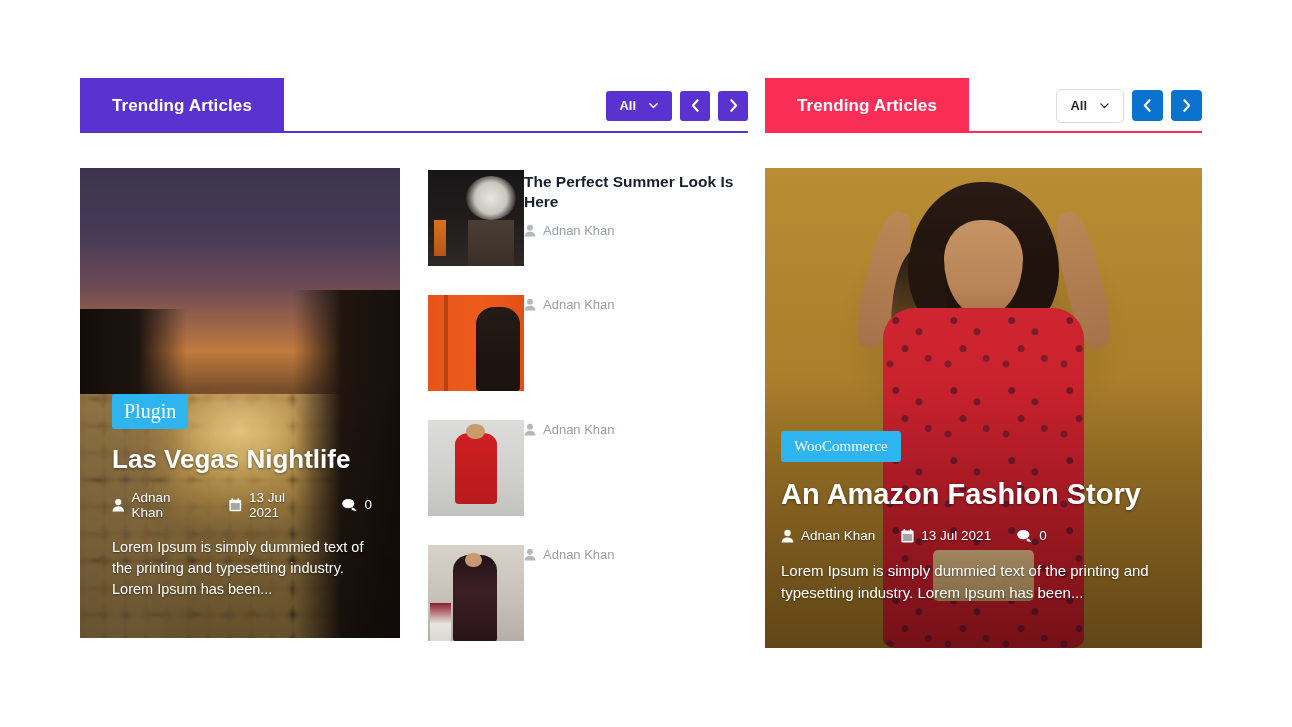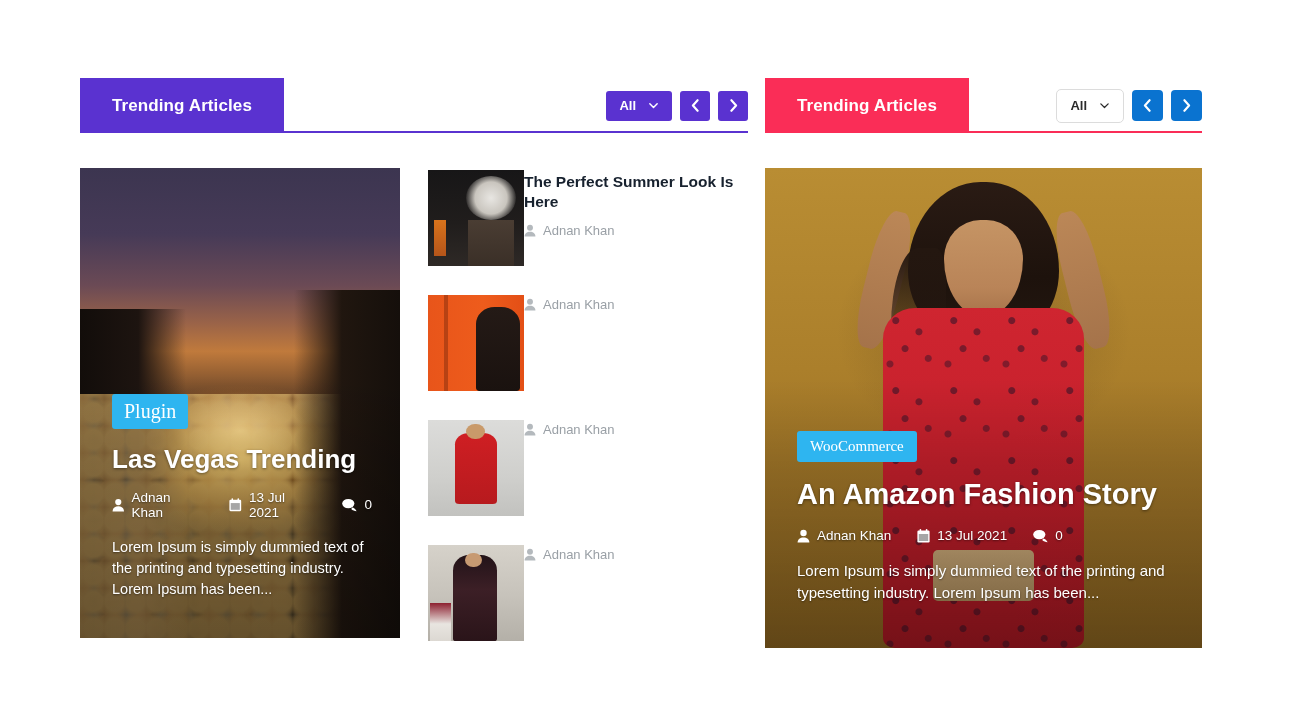--- a/index.html
+++ b/index.html
@@ -227,21 +227,21 @@
     background: linear-gradient(to bottom, rgba(0,0,0,0) 44%, rgba(0,0,0,.12) 62%, rgba(0,0,0,.30) 100%);
   }
 
   .hero-content {
     position: absolute;
     left: 32px;
     right: 28px;
     bottom: 38px;
     color: #ffffff;
   }
-  .hero-b .hero-content { left: 32px; right: 30px; bottom: 44px; }
+  .hero-b .hero-content { left: 16px; right: 30px; bottom: 44px; }
 
   .badge {
     display: inline-block;
     background: #2eb5f0;
     color: #ffffff;
     font-family: "Liberation Serif", serif;
     font-size: 20px;
     padding: 6px 12px;
     border-radius: 3px;
     margin-bottom: 16px;
@@ -423,21 +423,21 @@
     <div class="body-a">
 
       <article class="hero">
         <div class="hero-bg bg-vegas">
           <div class="sparkles"></div>
         </div>
         <div class="hero-scrim"></div>
 
         <div class="hero-content">
           <span class="badge">Plugin</span>
-          <h2 class="hero-title">Las Vegas Trending</h2>
+          <h2 class="hero-title">Las Vegas Nightlife</h2>
 
           <div class="meta">
             <span class="meta-item">
               <svg width="13" height="14" viewBox="0 0 13 14">
                   <circle cx="6.5" cy="4" r="3.2"></circle>
                   <path d="M0.6 13.6c0-3.3 2.6-5.2 5.9-5.2s5.9 1.9 5.9 5.2z"></path>
                 </svg>
               <span>Adnan Khan</span>
             </span>
             <span class="meta-item">

